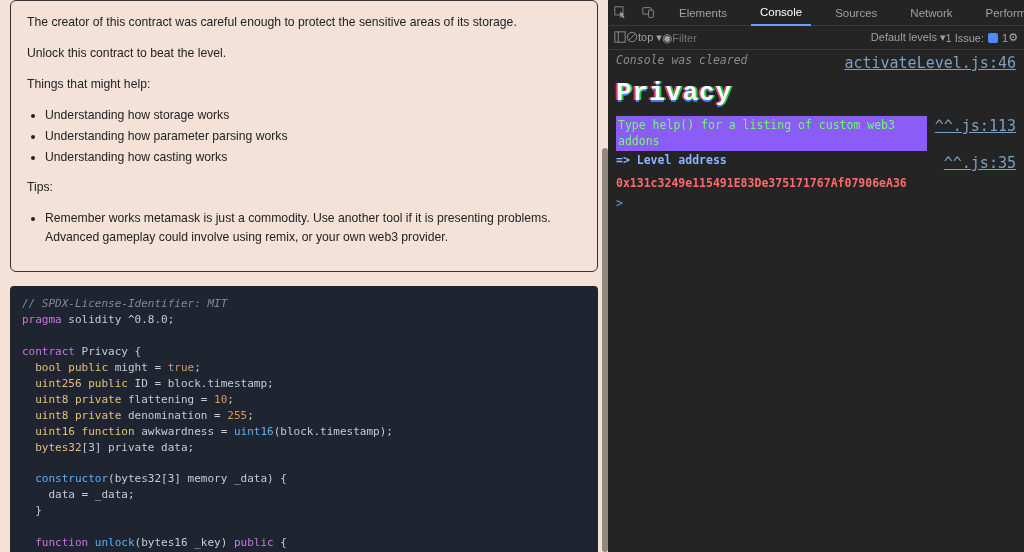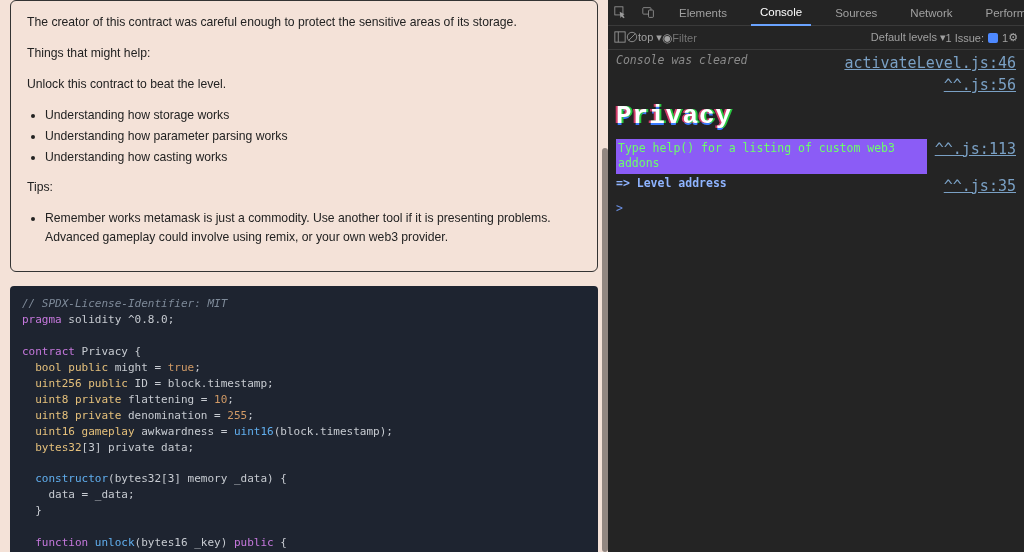--- a/index.html
+++ b/index.html
@@ -55,42 +55,42 @@
   .con-blue  { color:#8fb4ff; font-weight:bold; }
   .con-addr  { color:#ff6b6b; font-weight:bold; }
   .prompt    { color:#6a8fe3; padding-top:4px; }
 </style>
 </head>
 <body>
 
 <div class="page">
   <div class="desc-box">
     <p>The creator of this contract was careful enough to protect the sensitive areas of its storage.</p>
+    <p>Unlock this contract to beat the level.</p>
     <p>Things that might help:</p>
-    <p>Unlock this contract to beat the level.</p>
     <ul>
       <li>Understanding how storage works</li>
       <li>Understanding how parameter parsing works</li>
       <li>Understanding how casting works</li>
     </ul>
     <p>Tips:</p>
     <ul>
       <li>Remember works metamask is just a commodity. Use another tool if it is presenting problems. Advanced gameplay could involve using remix, or your own web3 provider.</li>
     </ul>
   </div>
 
   <div class="code-box"><span class="cm">// SPDX-License-Identifier: MIT</span>
 <span class="kw">pragma</span><span> solidity ^0.8.0;</span>
 
 <span class="kw">contract</span><span> Privacy {</span>
 <span class="ty">  bool public</span><span> might = </span><span class="bool">true</span><span>;</span>
 <span class="ty">  uint256 public</span><span> ID = block.timestamp;</span>
 <span class="ty">  uint8 private</span><span> flattening = </span><span class="lit">10</span><span>;</span>
 <span class="ty">  uint8 private</span><span> denomination = </span><span class="lit">255</span><span>;</span>
-<span class="ty">  uint16 gameplay</span><span> awkwardness = </span><span class="fn">uint16</span><span>(block.timestamp);</span>
+<span class="ty">  uint16 function</span><span> awkwardness = </span><span class="fn">uint16</span><span>(block.timestamp);</span>
 <span class="ty">  bytes32</span><span>[3] private data;</span>
 
 <span class="fn">  constructor</span><span>(bytes32[3] memory _data) {</span>
 <span>    data = _data;</span>
 <span>  }</span>
 
 <span class="kw">  function</span><span class="fn"> unlock</span><span>(bytes16 _key) </span><span class="kw">public</span><span> {</span>
 
 
 
@@ -151,28 +151,27 @@
         <span class="bluebox"></span>
         <span>1</span>
       </span>
     <span class="dt-gear">⚙</span>
   </div>
   <div class="con-body">
     <div class="con-line">
         <span class="con-clear">Console was cleared</span>
         <a class="con-src">activateLevel.js:46</a>
       </div>
-    <div class="con-line">
-        <span></span>
-        <a class="con-src">^^.js:56</a>
-      </div>
     <div class="privacy">Privacy</div>
     <div class="con-line">
         <span class="con-green">Type help() for a listing of custom web3 addons</span>
         <a class="con-src">^^.js:113</a>
       </div>
     <div class="con-line">
         <span class="con-blue">=&gt; Level address</span>
         <a class="con-src">^^.js:35</a>
       </div>
+    <div class="con-line">
+        <span class="con-addr">0x131c3249e115491E83De375171767Af07906eA36</span>
+      </div>
     <div class="prompt">&gt;</div>
   </div>
 </div>
 
 </body></html>

